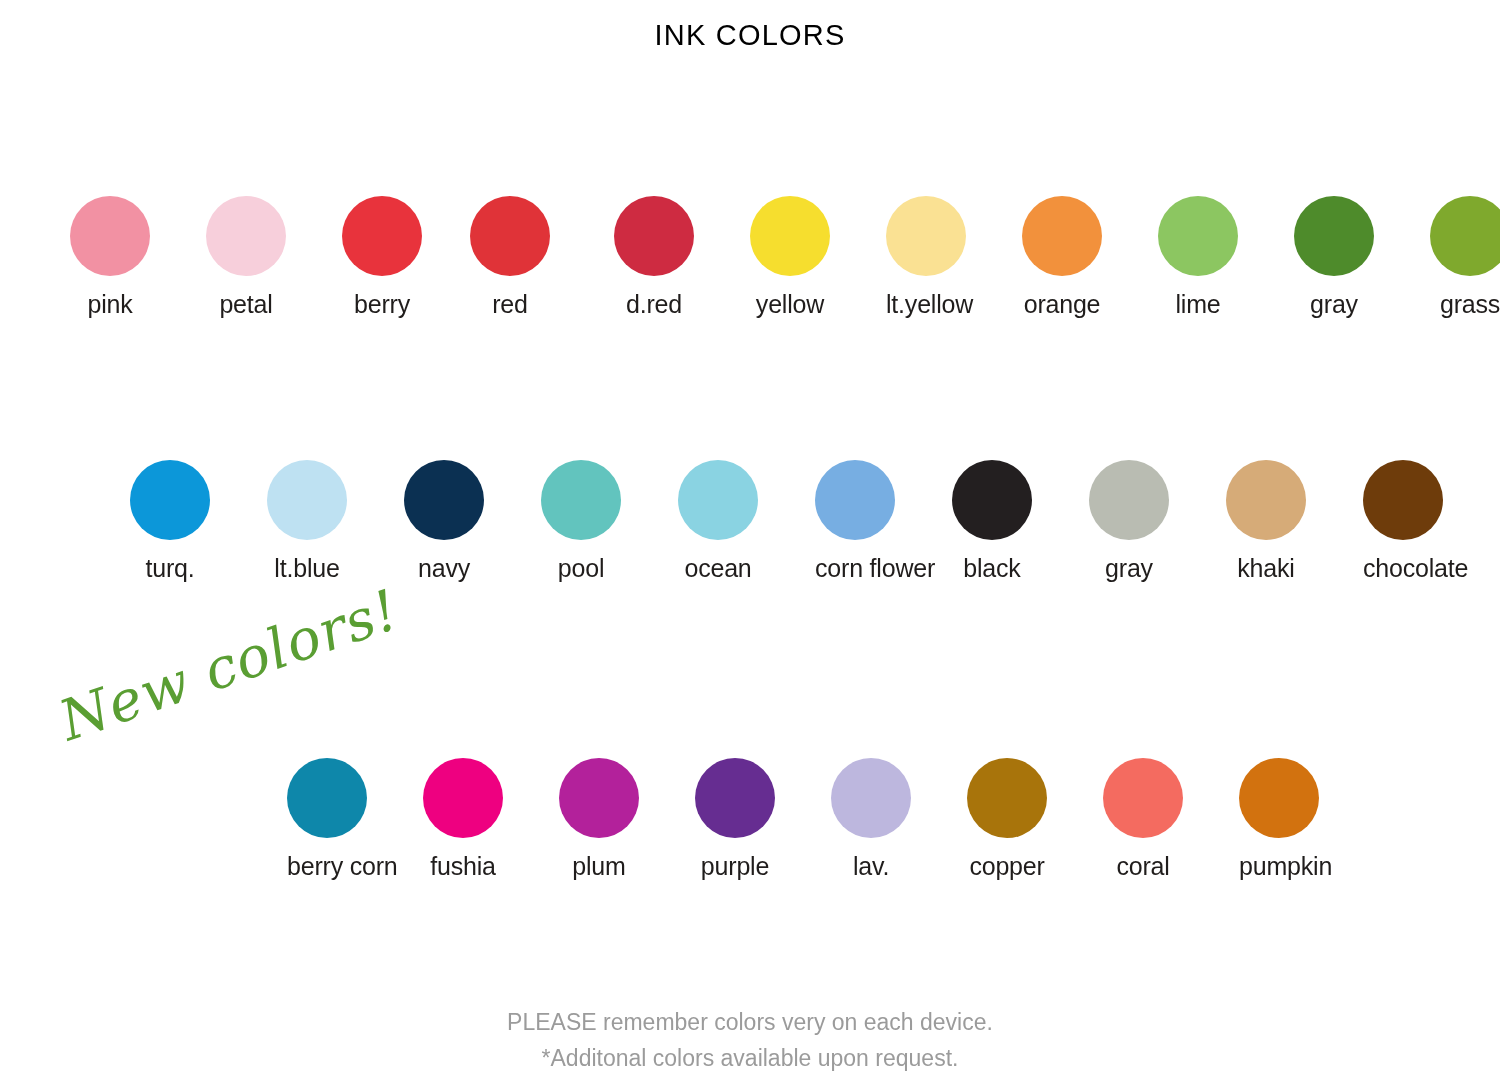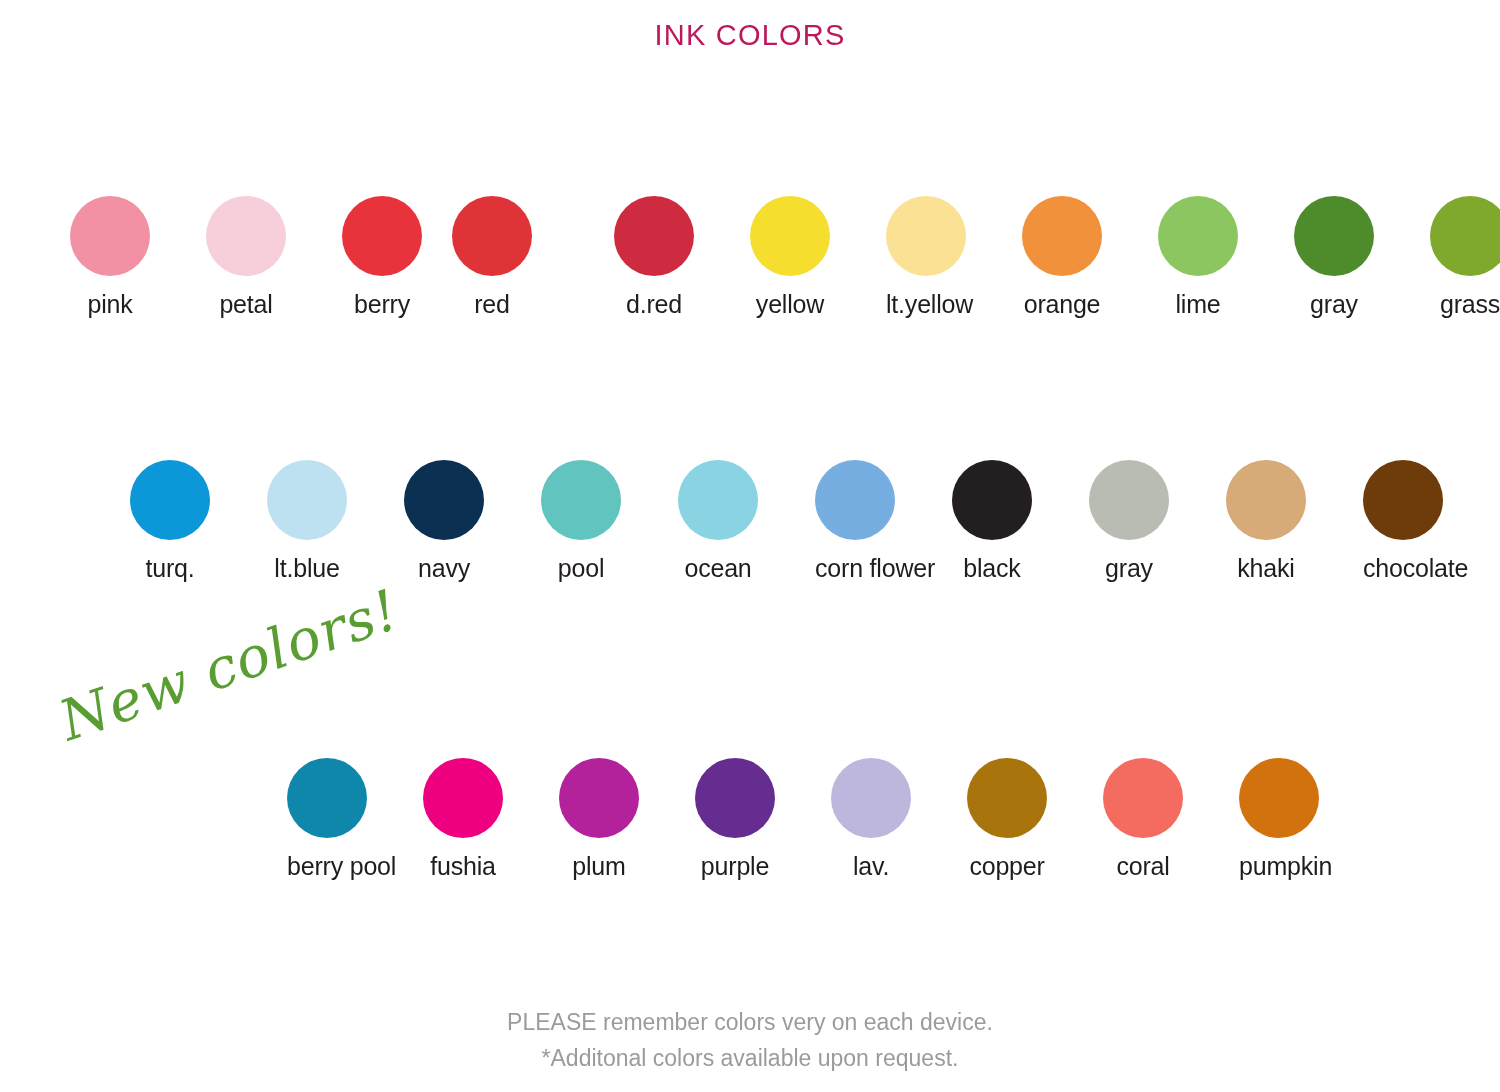--- a/index.html
+++ b/index.html
@@ -93,36 +93,36 @@
     font-size: 23px;
     color: #9b9b9b;
     line-height: 1.55;
     font-family: "Liberation Sans", sans-serif;
     font-weight: 400;
   }
 </style>
 </head>
 <body style="background: rgb(255, 255, 255);">
 
-<h1 id="page-title" style="color: #be185d;">INK COLORS</h1>
+<h1 id="page-title" style="color: #000000;">INK COLORS</h1>
 
 <div class="swatch-row" id="row-1">
     <div class="swatch" style="left: 70px;">
       <span class="swatch-dot" style="background: rgb(242, 145, 163);"></span>
       <span class="swatch-label">pink</span>
     </div>
     <div class="swatch" style="left: 206px;">
       <span class="swatch-dot" style="background: rgb(247, 207, 219);"></span>
       <span class="swatch-label">petal</span>
     </div>
     <div class="swatch" style="left: 342px;">
       <span class="swatch-dot" style="background: rgb(232, 51, 60);"></span>
       <span class="swatch-label">berry</span>
     </div>
-    <div class="swatch" style="left: 452px;">
+    <div class="swatch" style="left: 470px;">
       <span class="swatch-dot" style="background: rgb(224, 51, 56);"></span>
       <span class="swatch-label">red</span>
     </div>
     <div class="swatch" style="left: 614px;">
       <span class="swatch-dot" style="background: rgb(206, 43, 65);"></span>
       <span class="swatch-label">d.red</span>
     </div>
     <div class="swatch" style="left: 750px;">
       <span class="swatch-dot" style="background: rgb(246, 222, 46);"></span>
       <span class="swatch-label">yellow</span>
@@ -186,21 +186,21 @@
       <span class="swatch-label">khaki</span>
     </div>
     <div class="swatch" style="left: 1363px;">
       <span class="swatch-dot" style="background: rgb(110, 60, 11);"></span>
       <span class="swatch-label">chocolate</span>
     </div>
   </div>
 <div class="swatch-row" id="row-3">
     <div class="swatch" style="left: 287px;">
       <span class="swatch-dot" style="background: rgb(14, 135, 170);"></span>
-      <span class="swatch-label">berry pool</span>
+      <span class="swatch-label">berry corn</span>
     </div>
     <div class="swatch" style="left: 423px;">
       <span class="swatch-dot" style="background: rgb(238, 0, 128);"></span>
       <span class="swatch-label">fushia</span>
     </div>
     <div class="swatch" style="left: 559px;">
       <span class="swatch-dot" style="background: rgb(179, 33, 155);"></span>
       <span class="swatch-label">plum</span>
     </div>
     <div class="swatch" style="left: 695px;">

